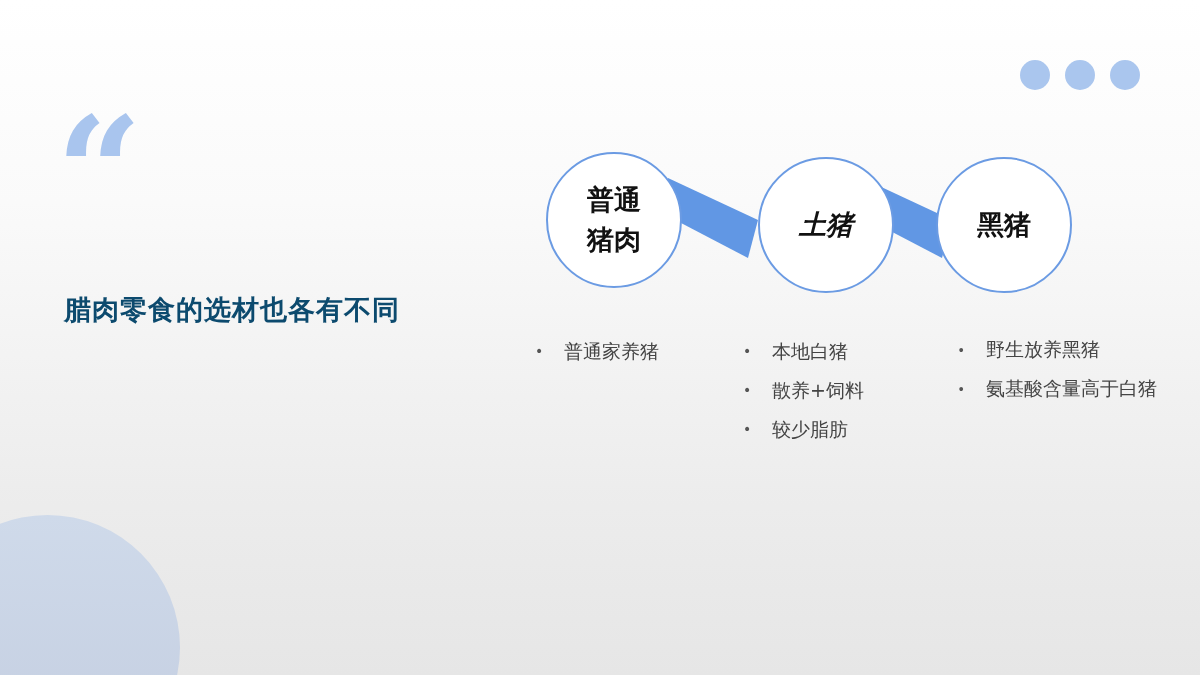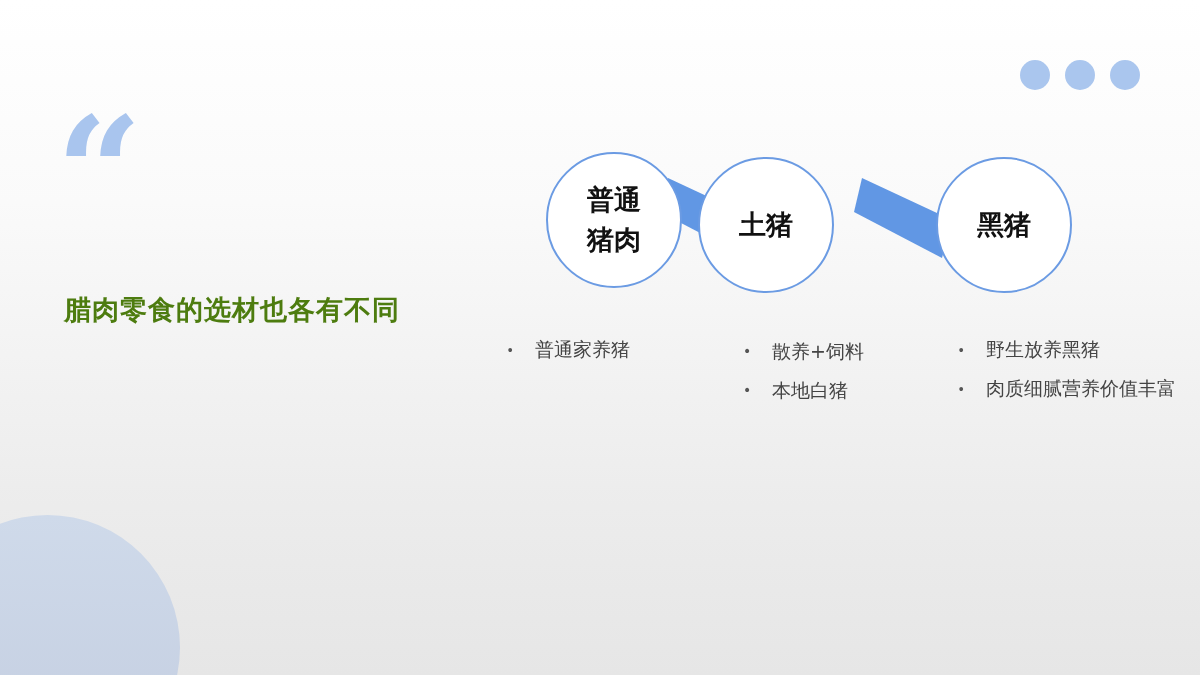--- a/index.html
+++ b/index.html
@@ -3,21 +3,21 @@
 <meta charset="utf-8">
 <style>
   html,body{margin:0;padding:0;}
   body{width:1200px;height:675px;overflow:hidden;position:relative;
     background:linear-gradient(180deg,#ffffff 0%,#fafafa 30%,#ececec 75%,#e6e6e6 100%);
     font-family:"DejaVu Sans","Liberation Sans",sans-serif;}
   .dots{position:absolute;left:1020px;top:60px;display:flex;gap:15px;}
   .dot{width:30px;height:30px;border-radius:50%;background:#aac6ee;}
   .quote{position:absolute;left:56px;top:96px;font-family:"DejaVu Serif","Liberation Serif",serif;
     font-size:150px;font-weight:bold;color:#a9c5ee;line-height:1;letter-spacing:-6px;}
-  .title{position:absolute;left:64px;top:292px;font-size:27px;font-weight:bold;color:#4d7c0f;letter-spacing:1px;}
+  .title{position:absolute;left:64px;top:292px;font-size:27px;font-weight:bold;color:#0c4a6e;letter-spacing:1px;}
   .deco-circle{position:absolute;left:-85px;top:515px;width:265px;height:265px;border-radius:50%;
     background:linear-gradient(180deg,#cfdaea,#c3cde0);}
   svg.conn{position:absolute;left:0;top:0;}
   .node{position:absolute;width:136px;height:136px;border-radius:50%;background:#fff;
     border:2px solid #6b9be3;box-sizing:border-box;display:flex;align-items:center;justify-content:center;
     text-align:center;font-size:27px;font-weight:bold;color:#111;line-height:40px;}
   .node span{display:block;width:72px;}
   .col{position:absolute;top:338px;list-style:none;margin:0;padding:0;}
   .col li{font-size:19px;color:#444;height:39px;line-height:26px;position:relative;padding-left:29px;white-space:nowrap;}
   .col li::before{content:"•";position:absolute;left:0;top:0;font-size:14px;color:#555;}
@@ -38,30 +38,31 @@
 <div class="title">腊肉零食的选材也各有不同</div>
 
 <svg class="conn" width="1200" height="675">
   <polygon points="668,178 758,220 748,258 660,212" fill="#6197e4"></polygon>
   <polygon points="862,178 952,220 942,258 854,212" fill="#6197e4"></polygon>
 </svg>
 
 <div class="node" style="left:546px;top:152px;">
   <span>普通猪肉</span>
 </div>
-<div class="node" style="left:698px;top:157px;">
+<div class="node" style="left:758px;top:157px;font-style:italic;">
   <span style="width:auto">土猪</span>
 </div>
 <div class="node" style="left:936px;top:157px;">
   <span style="width:auto">黑猪</span>
 </div>
 
-<ul class="col" style="left:506px;font-family:Liberation Mono, monospace;">
+<ul class="col" style="left:535px;">
   <li>普通家养猪</li>
 </ul>
 <ul class="col" style="left:743px;">
+  <li>本地白猪</li>
   <li>散养+饲料</li>
-  <li>本地白猪</li>
+  <li>较少脂肪</li>
 </ul>
 <ul class="col" style="left:957px;font-family:Liberation Mono, monospace;">
   <li>野生放养黑猪</li>
-  <li>肉质细腻营养价值丰富</li>
+  <li>氨基酸含量高于白猪</li>
 </ul>
 
 </body></html>

